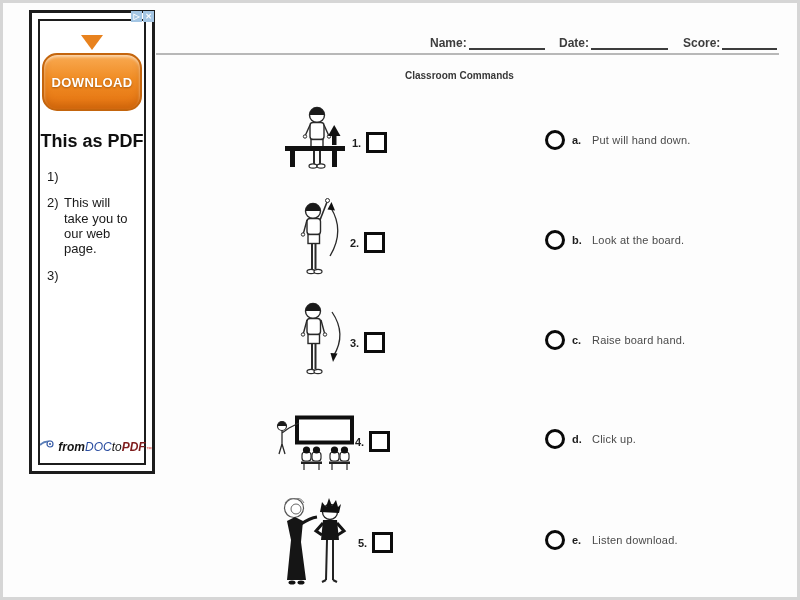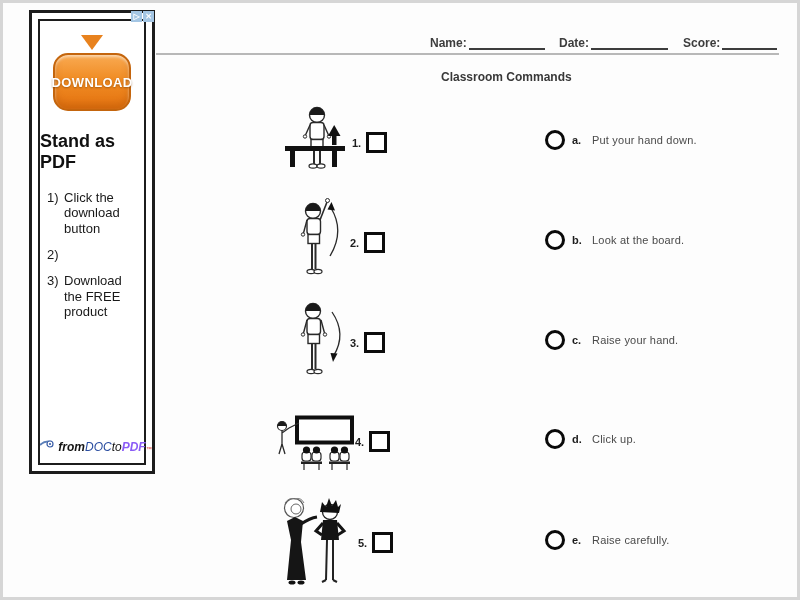--- a/index.html
+++ b/index.html
@@ -22,21 +22,21 @@
     position:absolute;left:6px;top:6px;right:6px;bottom:6px;
     box-sizing:border-box;border:2px solid #1c1c1c;background:#fff;
     display:flex;flex-direction:column;align-items:center;
   }
   .tri-down{
     margin-top:14px;width:0;height:0;
     border-left:11px solid transparent;border-right:11px solid transparent;
     border-top:15px solid #e8821e;
   }
   .dl-btn{
-    margin-top:3px;width:78px;height:58px;border-radius:15px;
+    margin-top:3px;width:100px;height:58px;border-radius:15px;
     background:linear-gradient(#f9aa52 0%,#f08c24 45%,#e4720f 100%);
     border:2px solid #c4650d;box-sizing:border-box;
     color:#fff;font-weight:bold;font-size:13px;letter-spacing:.4px;
     display:flex;align-items:center;justify-content:center;
     text-shadow:0 1px 2px rgba(110,55,0,.55);
     box-shadow:inset 0 2px 3px rgba(255,255,255,.55), inset 0 -5px 7px rgba(150,70,0,.28);
     cursor:pointer;
   }
   .ad-headline{margin-top:20px;font-size:18px;font-weight:bold;color:#101010;}
   .ad-steps{margin-top:17px;width:90px;}
@@ -45,28 +45,28 @@
   .step .t{flex:1;}
   .brand{
     position:absolute;bottom:9px;left:8px;right:0;
     display:flex;justify-content:center;align-items:baseline;
     font-style:italic;font-size:12px;cursor:pointer;
   }
   .brand .eye{align-self:center;margin-right:2px;}
   .brand .b-from{color:#131313;font-weight:bold;}
   .brand .b-doc{color:#2a4da0;font-weight:normal;}
   .brand .b-to{color:#131313;font-weight:normal;}
-  .brand .b-pdf{color:#8b5cf6;font-weight:bold;margin-top:7px;}
+  .brand .b-pdf{color:#7f1d1d;font-weight:bold;margin-top:7px;}
   .brand .b-tm{color:#d9281f;font-size:6px;vertical-align:super;}
   
   .hdr-field{position:absolute;display:flex;align-items:flex-end;gap:2px;
     font-size:12px;font-weight:bold;color:#3d3d3d;}
   .hdr-line{display:inline-block;border-bottom:2px solid #3d3d3d;height:13px;}
   .divider{position:absolute;left:153px;top:50px;width:623px;height:2px;background:#b8b8b8;}
-  .ws-title{position:absolute;left:402px;top:67px;font-size:12px;font-weight:bold;color:#383838;margin-left:36px;}
+  .ws-title{position:absolute;left:402px;top:67px;font-size:10px;font-weight:bold;color:#383838;}
   
   .fig{position:absolute;}
   .numbox{position:absolute;display:flex;align-items:center;gap:5px;}
   .item-num{font-size:11px;font-weight:bold;color:#1d1d1d;}
   .cbox{width:15px;height:15px;border:3px solid #0c0c0c;background:#fff;cursor:pointer;}
   .opt{position:absolute;display:flex;align-items:center;gap:7px;}
   .ocircle{width:14px;height:14px;border:3.5px solid #0a0a0a;border-radius:50%;background:#fff;cursor:pointer;}
   .opt-letter{font-size:11px;font-weight:bold;color:#1d1d1d;width:13px;}
   .opt-text{font-size:11px;color:#4a4a4a;letter-spacing:.2px;}
   .partial{position:absolute;left:278px;top:594px;width:67px;height:6px;background:#ececec;}
@@ -79,33 +79,32 @@
 
   <div class="ad-icons">
     <div class="ad-ico">▷</div>
     <div class="ad-ico">✕</div>
   </div>
 
   <div class="ad-outer">
     <div class="ad-inner">
       <div class="tri-down"></div>
       <div class="dl-btn">DOWNLOAD</div>
-      <div class="ad-headline">Stand as PDF</div>
+      <div class="ad-headline">This as PDF</div>
 
       <div class="ad-steps">
         <div class="step">
           <span class="n">1)</span>
-          <span class="t">Click the download button</span>
         </div>
         <div class="step">
           <span class="n">2)</span>
+          <span class="t">This will take you to our web page.</span>
         </div>
         <div class="step">
           <span class="n">3)</span>
-          <span class="t">Download the FREE product</span>
         </div>
       </div>
 
       <div class="brand">
         <span class="eye">
           <svg width="16" height="10" viewBox="0 0 16 10">
             <path d="M0 6 Q5 1 12 3" fill="none" stroke="#5b7fb8" stroke-width="2"></path>
             <circle cx="10" cy="5" r="3" fill="#fff" stroke="#3a5ea8" stroke-width="1.2"></circle>
             <circle cx="10" cy="5" r="1.1" fill="#3a5ea8"></circle>
           </svg>
@@ -244,38 +243,38 @@
     </svg>
   </div>
   <div class="numbox" style="left:355px;top:529px;">
     <span class="item-num">5.</span>
     <span class="cbox"></span>
   </div>
 
   <div class="opt" style="left:542px;top:127px;">
     <span class="ocircle"></span>
     <span class="opt-letter">a.</span>
-    <span class="opt-text">Put your hand down.</span>
+    <span class="opt-text">Put will hand down.</span>
   </div>
   <div class="opt" style="left:542px;top:227px;">
     <span class="ocircle"></span>
     <span class="opt-letter">b.</span>
     <span class="opt-text">Look at the board.</span>
   </div>
   <div class="opt" style="left:542px;top:327px;">
     <span class="ocircle"></span>
     <span class="opt-letter">c.</span>
-    <span class="opt-text">Raise your hand.</span>
+    <span class="opt-text">Raise board hand.</span>
   </div>
   <div class="opt" style="left:542px;top:426px;">
     <span class="ocircle"></span>
     <span class="opt-letter">d.</span>
     <span class="opt-text">Click up.</span>
   </div>
   <div class="opt" style="left:542px;top:527px;">
     <span class="ocircle"></span>
     <span class="opt-letter">e.</span>
-    <span class="opt-text">Raise carefully.</span>
+    <span class="opt-text">Listen download.</span>
   </div>
 
   <div class="partial"></div>
 
 </div>
 
 </body></html>

